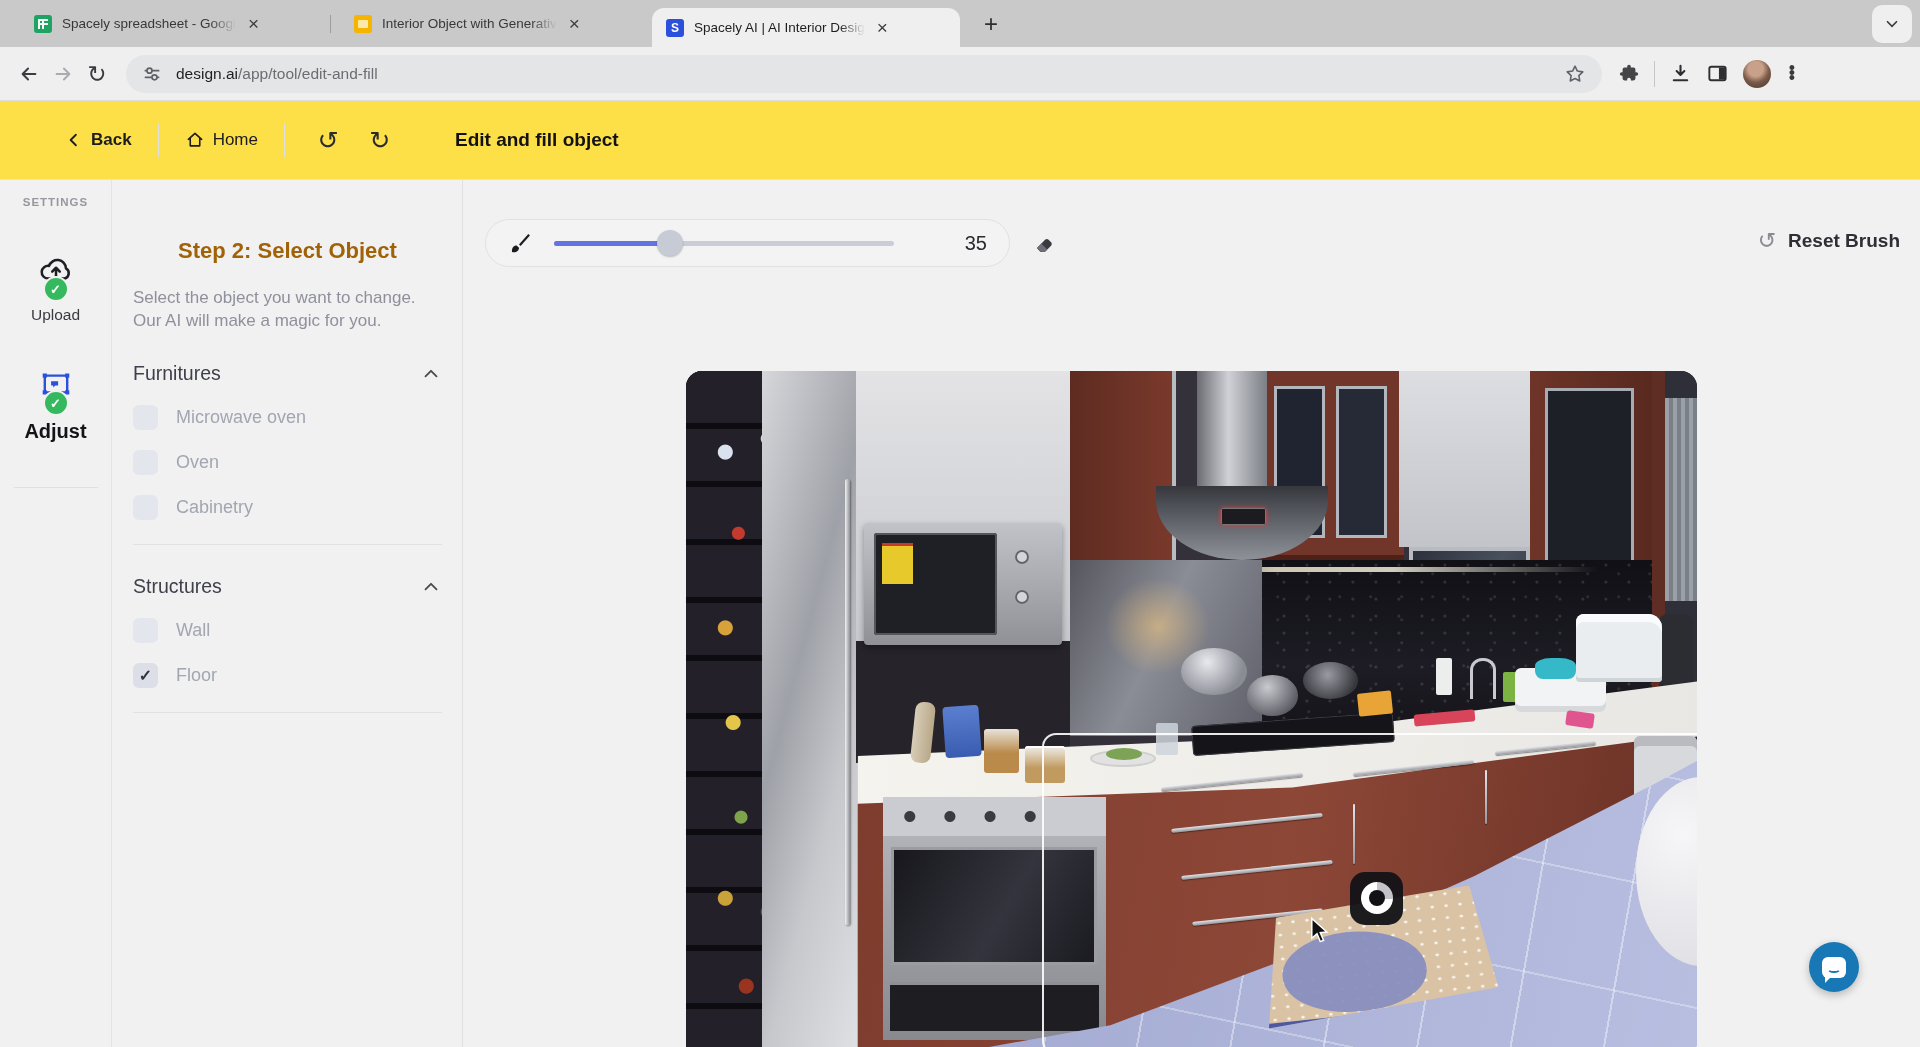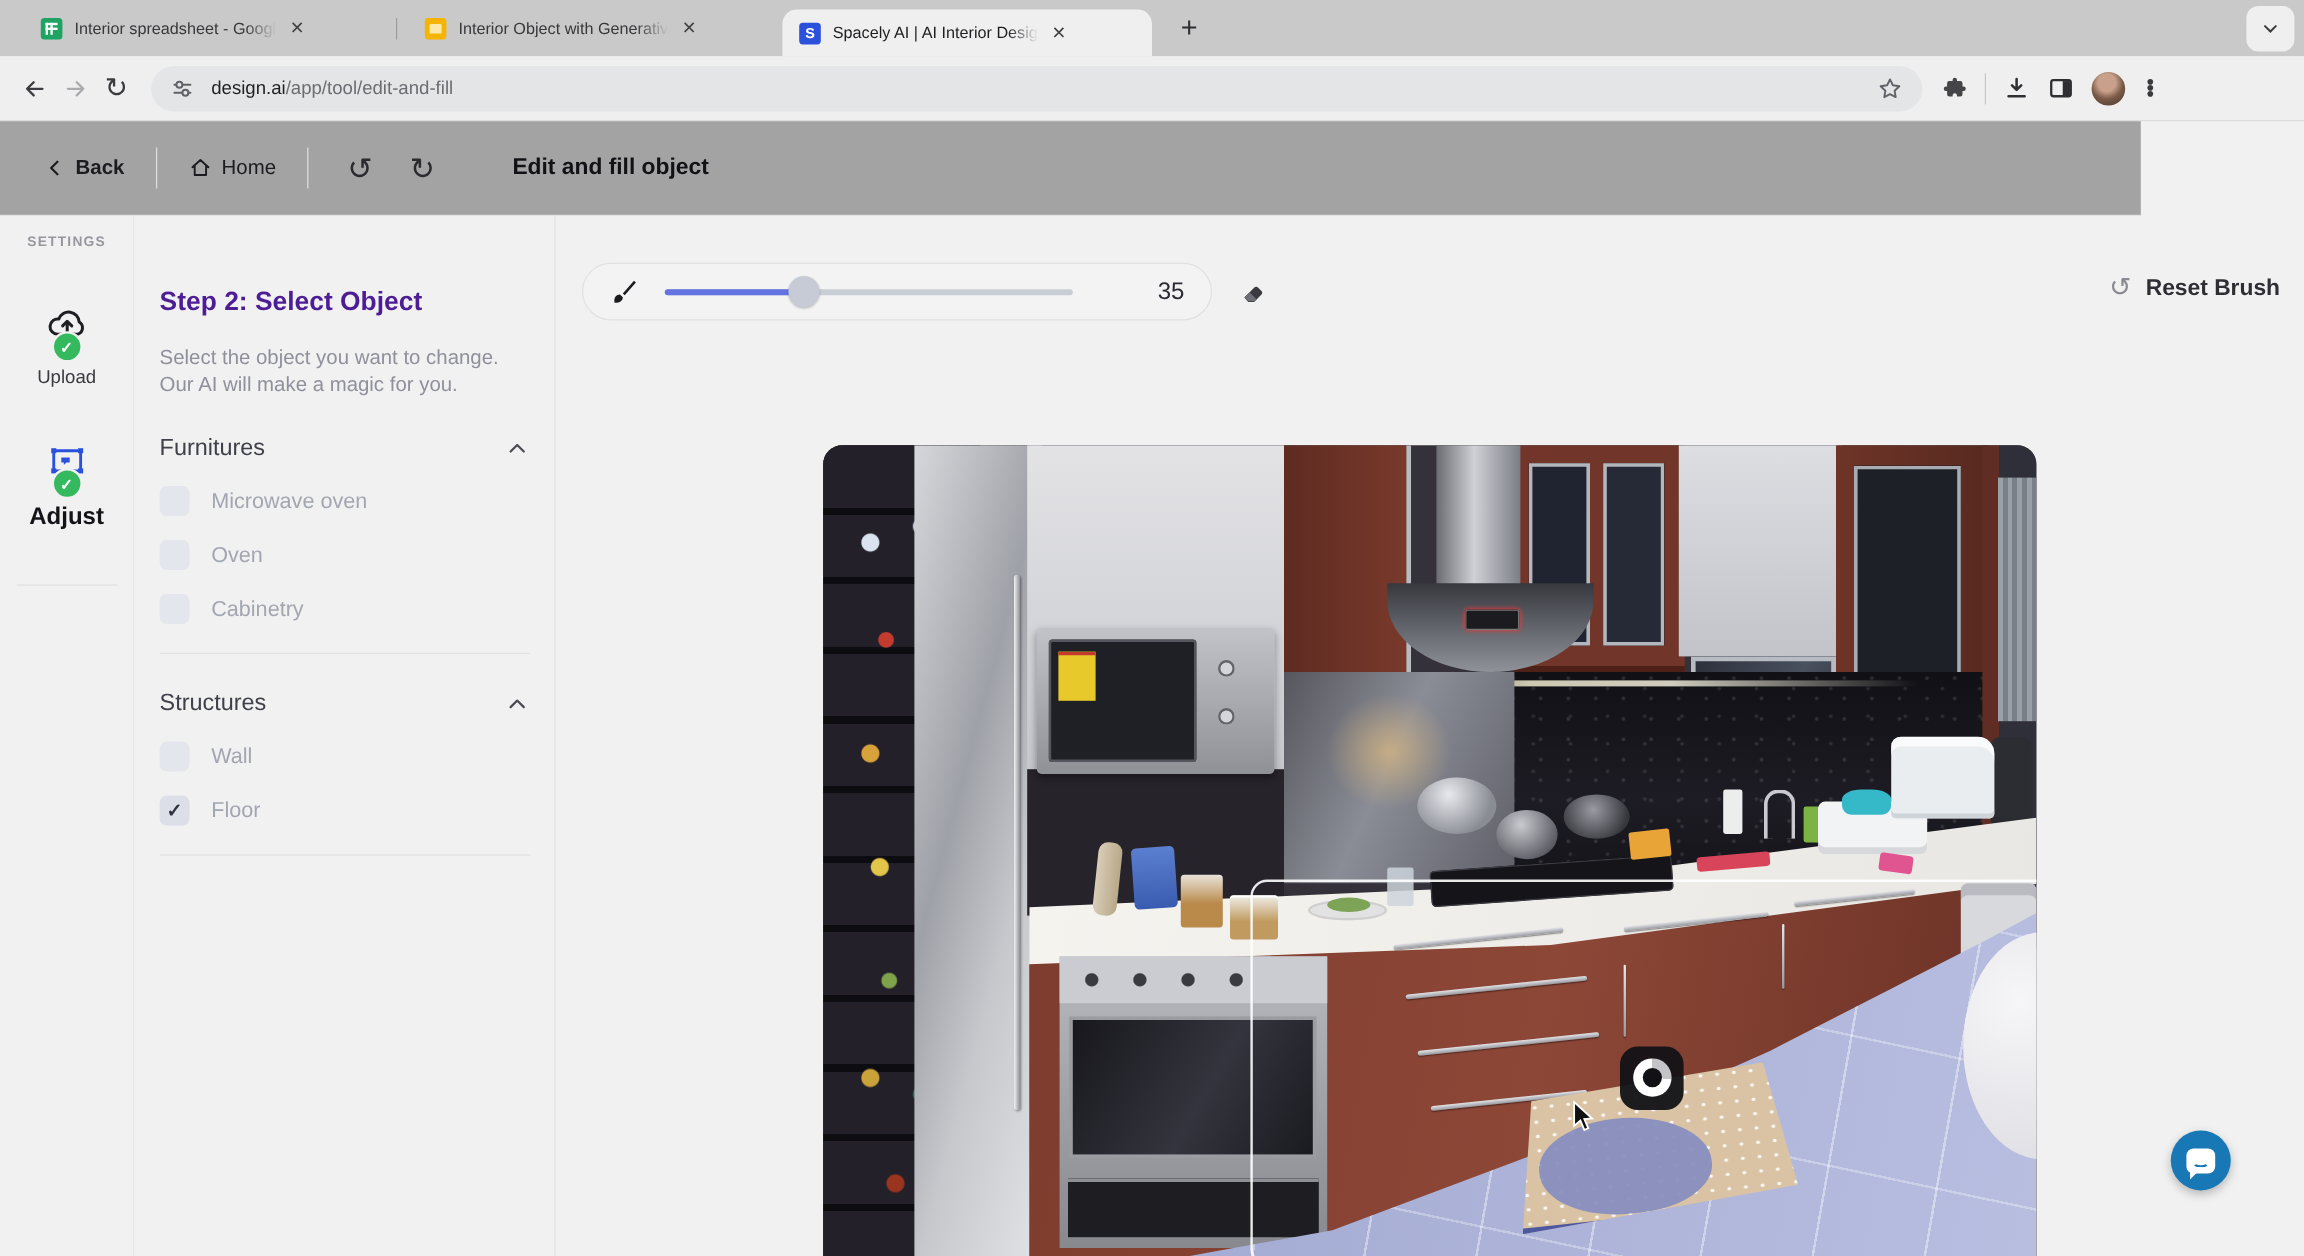--- a/index.html
+++ b/index.html
@@ -30,39 +30,39 @@
   .uni-icon{font-family:"DejaVu Sans",sans-serif;}
   .omnibox{margin-left:12px;width:1476px;height:38px;border-radius:19px;background:#E4E5E7;display:flex;align-items:center;padding:0 16px;box-sizing:border-box;}
   .url{font-size:15.5px;margin-left:14px;flex:1;white-space:nowrap;}
   .url .domain{color:#1f2023;}
   .url .path{color:#6c6d72;}
   .chrome-right{display:flex;align-items:center;gap:14px;margin-left:16px;}
   .vdiv{width:1px;height:26px;background:#C6C6C8;}
   .avatar{width:28px;height:28px;border-radius:50%;background:radial-gradient(circle at 45% 32%,#c9a08a 0 30%,#7a5a48 55%,#46342a 100%);}
   .kebab{font-size:18px;color:#3a3a3c;letter-spacing:0;line-height:5px;text-align:center;width:14px;}
   
-  .appheader{position:absolute;left:0;top:101px;width:1784px;height:79px;background:#a3a3a3;border-bottom:1px solid #E3E3E5;box-sizing:border-box;display:flex;align-items:center;}
+  .appheader{position:absolute;left:0;top:101px;width:1920px;height:79px;background:#fde047;border-bottom:1px solid #E3E3E5;box-sizing:border-box;display:flex;align-items:center;padding-left:28px;}
   .hbtn{display:flex;align-items:center;gap:8px;font-size:17px;font-weight:600;color:#1c1c20;}
   .hdiv{width:1px;height:34px;background:#E0E0E2;margin:0 26px;}
   .undo-redo{font-size:25px;color:#2b2b2f;width:34px;text-align:center;}
   .page-title{font-size:19px;font-weight:bold;color:#121216;margin-left:58px;}
   .upgrade{position:absolute;right:42px;top:12px;height:60px;padding:0 26px;border-radius:9px;display:flex;align-items:center;gap:10px;
     background:linear-gradient(93deg,#3EC0C9 0%,#2E57D8 75%,#2946D2 100%);color:#fff;font-size:16.5px;font-weight:600;}
   
   .rail{position:absolute;left:0;top:180px;width:112px;height:867px;background:#F1F1F2;border-right:1px solid #E3E3E5;box-sizing:border-box;text-align:center;}
   .rail .cap{margin-top:16px;font-size:11.5px;font-weight:bold;letter-spacing:1px;color:#97979F;}
   .railstep{margin-top:46px;}
   .railstep .check{width:22px;height:22px;border-radius:50%;background:#35B95F;color:#fff;font-size:13px;font-weight:bold;
     display:flex;align-items:center;justify-content:center;margin:-8px auto 0;position:relative;border:2px solid #F1F1F2;}
   .railstep .lbl{margin-top:4px;font-size:15.5px;color:#3a3a40;}
   .railstep.bold .lbl{font-weight:bold;color:#141418;font-size:20px;}
   .rail-div{width:84px;height:1px;background:#DFDFE1;margin:44px auto 0;}
   
   .panel{position:absolute;left:112px;top:180px;width:351px;height:867px;background:#F1F1F2;border-right:1px solid #E0E0E2;box-sizing:border-box;padding:58px 20px 0 21px;}
-  .step-title{font-size:22px;font-weight:800;color:#4c1d95;}
+  .step-title{font-size:22px;font-weight:800;color:#a16207;text-align:center;}
   .step-desc{margin-top:22px;font-size:17px;line-height:23px;color:#8f909b;width:300px;}
   .section-head{margin-top:30px;display:flex;align-items:center;justify-content:space-between;font-size:19.5px;font-weight:500;color:#3f404a;}
   .cbrow{display:flex;align-items:center;gap:18px;margin-top:20px;height:25px;}
   .cbx{width:25px;height:25px;border-radius:6px;background:#E3E6ED;display:flex;align-items:center;justify-content:center;}
   .cbx.checked{background:#DCDFE8;}
   .cbx i{font-style:normal;font-size:16px;font-weight:bold;color:#2f3440;}
   .cbrow .clabel{font-size:18px;color:#a2a6b0;}
   .p-div{height:1px;background:#E1E1E3;margin-top:24px;}
   
   .main{position:absolute;left:463px;top:180px;width:1457px;height:867px;background:#F1F1F2;}
@@ -185,21 +185,21 @@
   .chat .smile{position:absolute;left:5px;top:8px;width:14px;height:8px;border:2.5px solid transparent;border-bottom-color:#1778B5;border-radius:50%;box-sizing:border-box;}
 </style>
 </head>
 <body>
 
 <div class="screen">
 
   <div class="tabstrip">
     <div class="tab" style="left:20px;width:300px;">
       <span class="favicon fav-sheets"></span>
-      <span class="title">Interior spreadsheet - Googl</span>
+      <span class="title">Spacely spreadsheet - Googl</span>
       <span class="close">×</span>
     </div>
     <div class="tab-sep" style="left:330px;"></div>
     <div class="tab" style="left:340px;width:300px;">
       <span class="favicon fav-slides"></span>
       <span class="title">Interior Object with Generativ</span>
       <span class="close">×</span>
     </div>
     <div class="tab active" style="left:652px;width:308px;">
       <span class="favicon fav-spacely">S</span>

